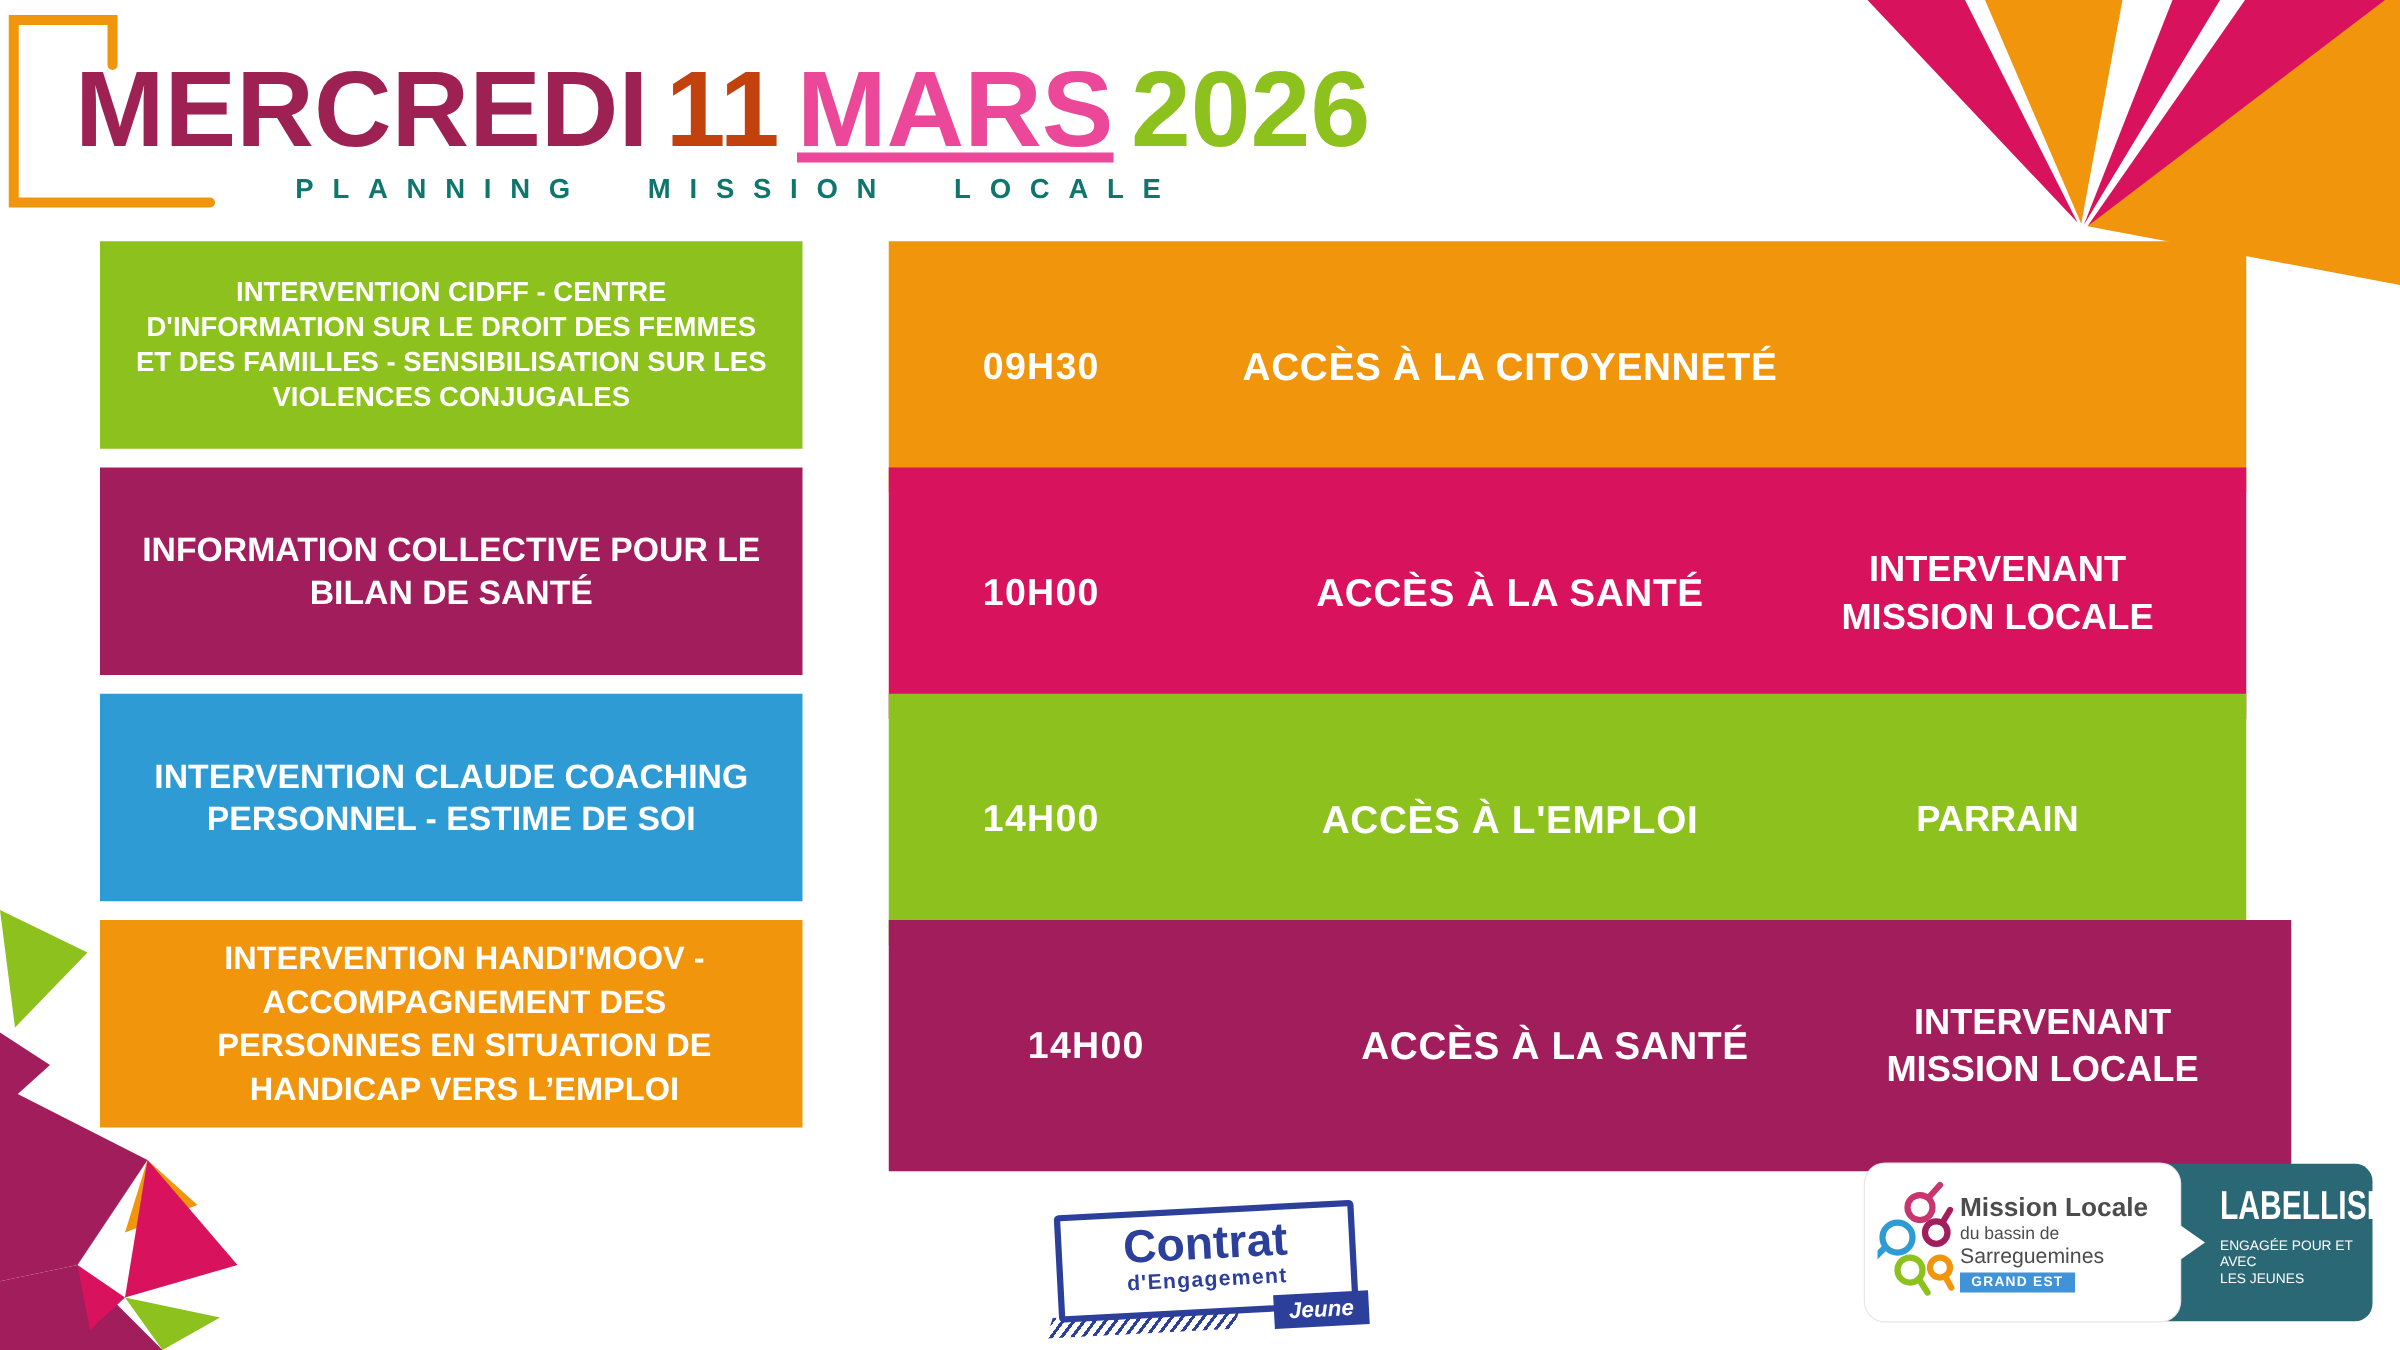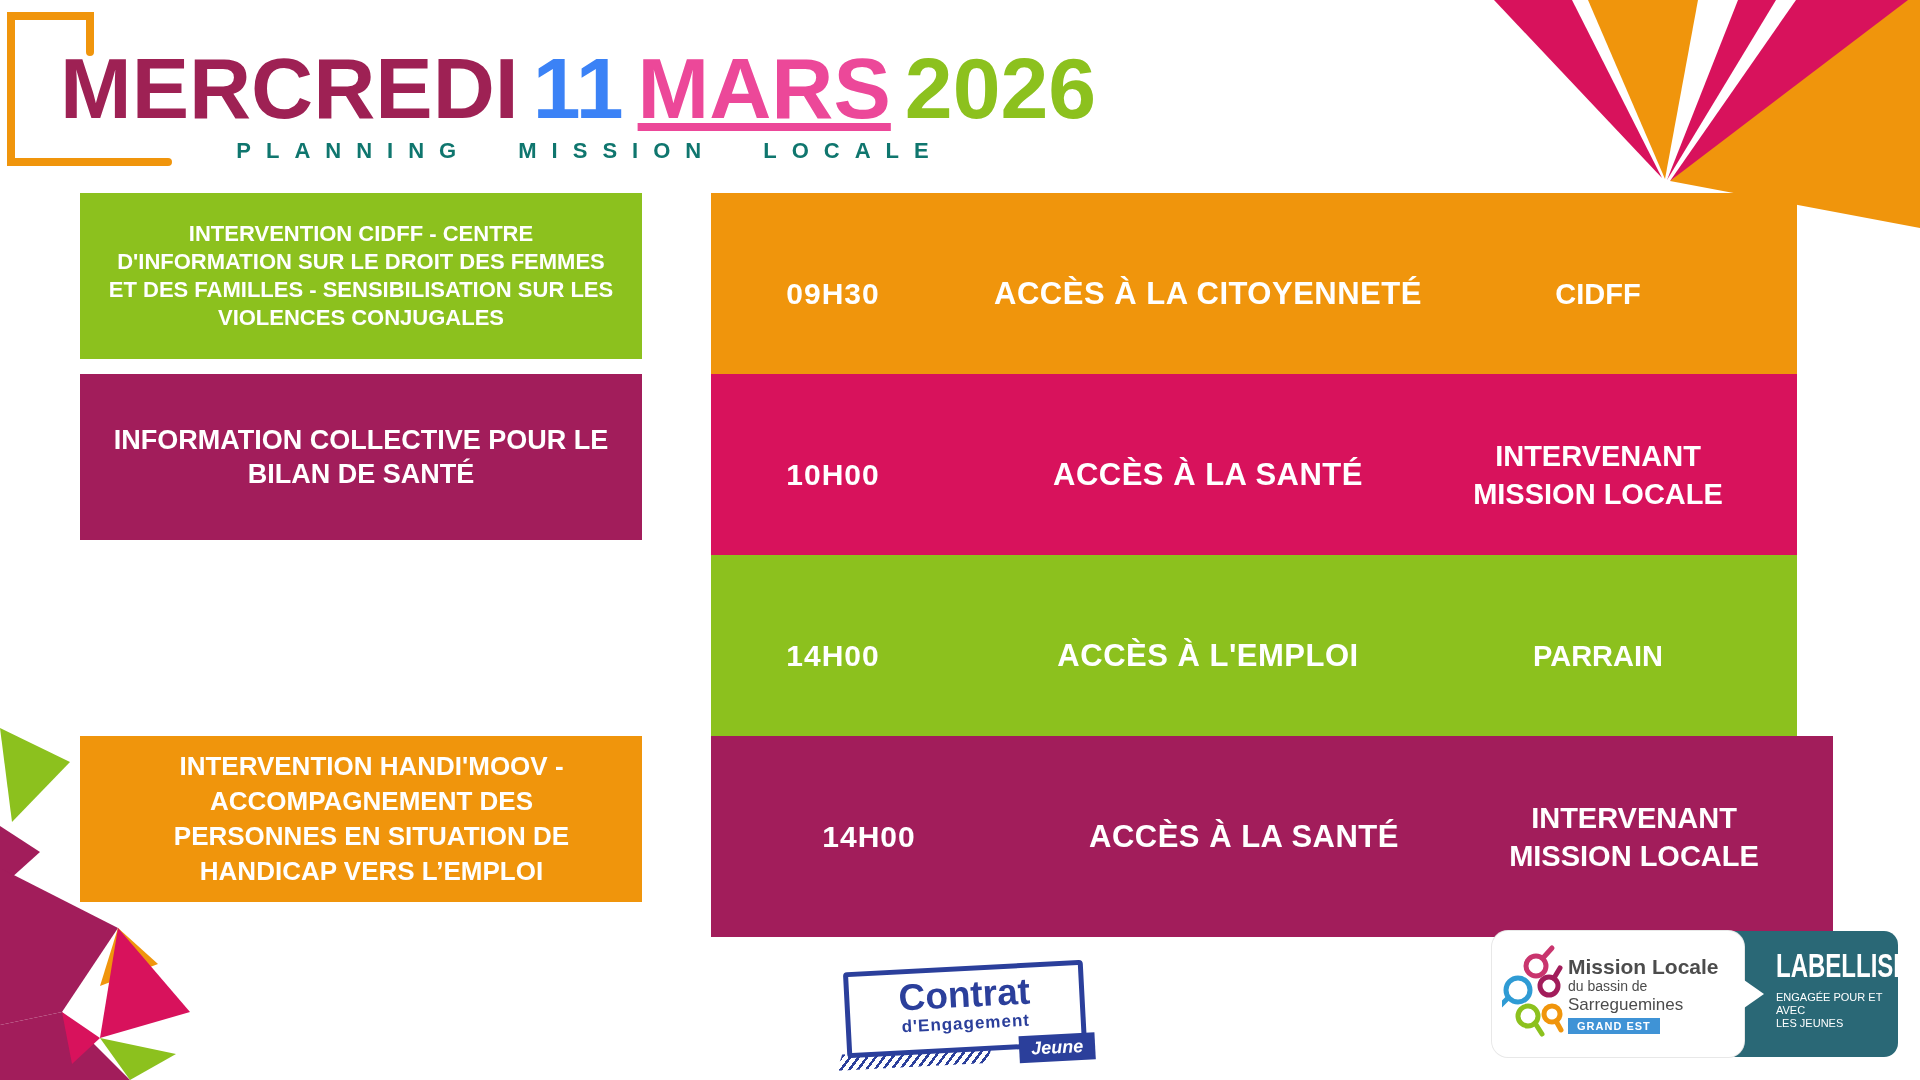--- a/index.html
+++ b/index.html
@@ -7,21 +7,21 @@
     position:relative;width:1920px;height:1080px;background:#ffffff;overflow:hidden;
     font-family:"Liberation Sans",sans-serif;
   }
   
   .title{
     position:absolute;left:60px;top:40px;width:1200px;height:100px;
     font-size:86px;font-weight:700;letter-spacing:0px;white-space:nowrap;line-height:96px;
   }
   .title span{margin-right:14px;}
   .t-magenta{color:#9e2154;}
-  .t-pink{color:#3b82f6;}
+  .t-pink{color:#c2410c;}
   .t-blue{color:#ec4899;text-decoration:underline;}
   .t-green{color:#8cc11e;}
   .subtitle{
     position:absolute;left:150px;top:138px;width:880px;text-align:center;
     font-size:22px;font-weight:700;color:#0f766e;letter-spacing:15px;word-spacing:26px;white-space:nowrap;
   }
   .frame-svg{position:absolute;left:0;top:0;}
   
   .deco-tr{position:absolute;right:0;top:0;}
   .deco-bl{position:absolute;left:0;top:720px;}
@@ -117,29 +117,30 @@
     <span class="t-magenta">MERCREDI</span><span class="t-pink">11</span><span class="t-blue">MARS</span><span class="t-green">2026</span>
   </div>
   <div class="subtitle">PLANNING MISSION LOCALE</div>
 
   <div class="lblock bg-green fs-s y1">INTERVENTION CIDFF - CENTRE
 D'INFORMATION SUR LE DROIT DES FEMMES
 ET DES FAMILLES - SENSIBILISATION SUR LES
 VIOLENCES CONJUGALES</div>
   <div class="lblock bg-magenta fs-m y2">INFORMATION COLLECTIVE POUR LE
 BILAN DE SANTÉ</div>
+  <div class="lblock bg-blue fs-m y3">INTERVENTION CLAUDE COACHING
+PERSONNEL - ESTIME DE SOI</div>
   <div class="lblock bg-orange fs-l y4">INTERVENTION HANDI'MOOV -
 ACCOMPAGNEMENT DES
 PERSONNES EN SITUATION DE
 HANDICAP VERS L’EMPLOI</div>
 
   <div class="row bg-orange y1">
     <div class="cell-time">09H30</div>
     <div class="cell-act">ACCÈS À LA CITOYENNETÉ</div>
-    <div class="cell-pres">CIDFF</div>
   </div>
   <div class="row bg-pink y2">
     <div class="cell-time">10H00</div>
     <div class="cell-act">ACCÈS À LA SANTÉ</div>
     <div class="cell-pres">INTERVENANT
 MISSION LOCALE</div>
   </div>
   <div class="row bg-green y3">
     <div class="cell-time">14H00</div>
     <div class="cell-act">ACCÈS À L'EMPLOI</div>

